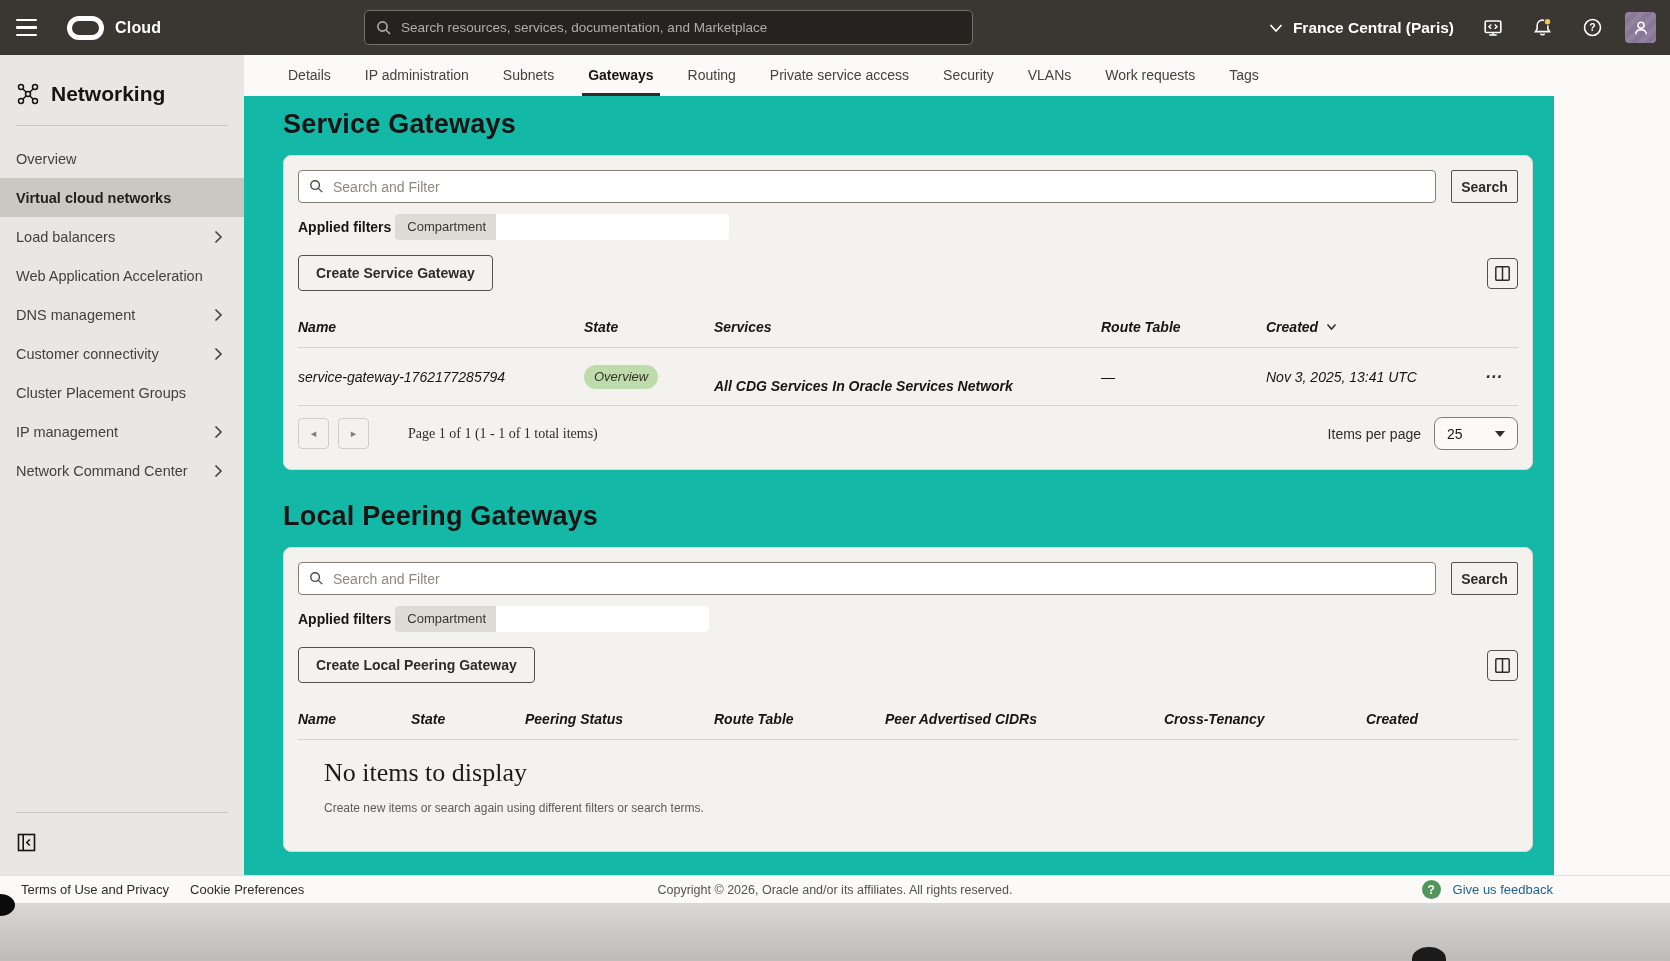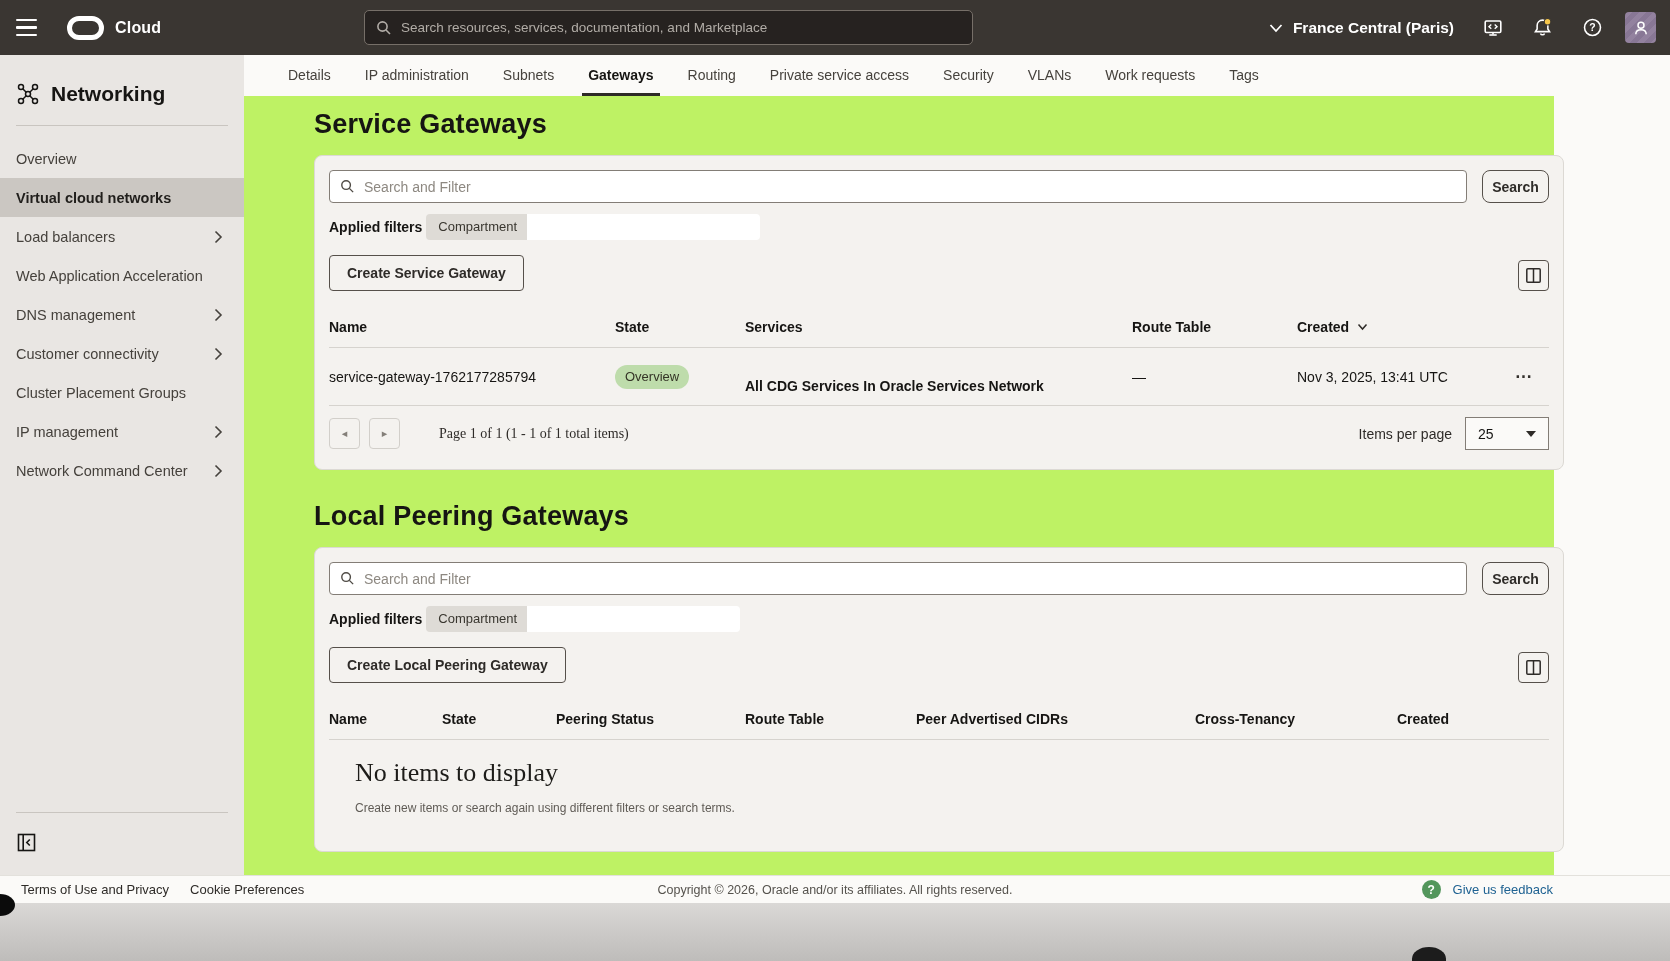--- a/index.html
+++ b/index.html
@@ -34,61 +34,61 @@
   .side-title-text { font-size:21px; font-weight:bold; color:#161513; margin-left:12px; }
   .side-divider { border-top:1px solid #c9c5c0; margin:19px 16px 0 16px; }
   .side-nav { margin-top:13px; }
   .side-item { position:relative; height:39px; display:flex; align-items:center; padding:0 16px; font-size:14.5px; color:#45413c; cursor:pointer; }
   .side-item.selected { background:#cbc7c2; color:#211f1c; font-weight:bold; }
   .side-item .sichev { position:absolute; right:21px; top:50%; transform:translateY(-50%); display:flex; }
   .side-bottom-divider { position:absolute; left:16px; right:16px; bottom:62px; border-top:1px solid #c9c5c0; }
   .side-collapse { position:absolute; left:16px; bottom:22px; cursor:pointer; display:flex; }
 
   
-  .main { position:absolute; left:244px; top:96px; width:1310px; height:779px; background:#bef264;padding-left:31px; }
+  .main { position:absolute; left:244px; top:96px; width:1310px; height:779px; background:#14b8a6; }
   .h1 { font-size:27px; line-height:32px; font-weight:bold; color:#161513; margin:12px 0 0 39px; letter-spacing:.2px; }
   .h1.second { margin-top:30px; }
   .panel { margin:15px 137px 0 39px; width:1250px; background:#f4f2ef; border:1px solid #dcd9d4; border-radius:8px; padding:14px; }
   .panel.sg { height:315px; }
   .panel.lpg { height:305px; }
 
   .searchrow { display:flex; align-items:center; }
   .sinput { flex:1; height:33px; background:#fff; border:1px solid #837d76; border-radius:4px; display:flex; align-items:center; padding:0 10px; }
   .sinput input { flex:1; border:none; outline:none; background:transparent; font-size:14px; color:#161513; margin-left:9px; font-family:"Liberation Sans",sans-serif; }
   .sinput input::placeholder { color:#8d8881; }
-  .sbtn { width:67px; height:33px; margin-left:15px; border:1px solid #56504a; border-radius:8px; background:transparent; font-size:14px; font-weight:bold; color:#2e2b28; cursor:pointer; font-family:"Liberation Sans",sans-serif; }
+  .sbtn { width:67px; height:33px; margin-left:15px; border:1px solid #56504a; border-radius:2px; background:transparent; font-size:14px; font-weight:bold; color:#2e2b28; cursor:pointer; font-family:"Liberation Sans",sans-serif; }
 
   .filtersrow { display:flex; align-items:center; margin-top:11px; }
   .af-label { font-size:14px; font-weight:bold; color:#161513; }
   .chip { display:flex; margin-left:4px; height:26px; border-radius:4px; overflow:hidden; }
   .chipkey { background:#dedbd6; color:#39362f; font-size:13px; line-height:26px; padding:0 10px 0 12px; }
   .chipval { width:233px; background:#ffffff; }
 
-  .createrow { display:flex; align-items:flex-end; margin-top:15px; }
+  .createrow { display:flex; align-items:center; margin-top:15px; }
   .create-btn { height:36px; padding:0 17px; border:1px solid #56504a; border-radius:4px; background:transparent; font-size:14px; font-weight:bold; color:#2e2b28; cursor:pointer; font-family:"Liberation Sans",sans-serif; }
   .colbtn { width:31px; height:31px; margin-left:auto; border:1px solid #56504a; border-radius:4px; background:transparent; display:flex; align-items:center; justify-content:center; cursor:pointer; }
 
   .tbl { margin-top:18px; }
   .thead { display:flex; padding:10px 0 12px 0; border-bottom:1px solid #d6d3ce; font-size:14px; font-weight:bold; color:#161513; }
   .trow { display:flex; align-items:center; height:58px; border-bottom:1px solid #d6d3ce; font-size:14px; color:#161513; }
-  .th, .td { padding-right:10px; }
+  .th, .td { padding-right:10px;font-style:italic; }
   
   .sg-c1{width:286px;} .sg-c2{width:130px;} .sg-c3{width:387px;} .sg-c4{width:165px;} .sg-c5{width:202px;} .sg-c6{flex:1; text-align:right; padding-right:16px;}
   
   .lp-c1{width:113px;} .lp-c2{width:114px;} .lp-c3{width:189px;} .lp-c4{width:171px;} .lp-c5{width:279px;} .lp-c6{width:202px;} .lp-c7{flex:1;}
   .th-sort { display:flex; align-items:center; gap:8px; }
   .badge { display:inline-block; background:#bedcab; color:#343426; font-size:13px; padding:4px 10px 5px; border-radius:12px; }
   .svc-cell { font-weight:bold; position:relative; top:9px; }
   .dots { font-size:17px; font-weight:bold; color:#33302c; letter-spacing:1px; cursor:pointer; }
 
   .pagerow { display:flex; align-items:center; margin-top:11px; }
   .pg-btn { width:31px; height:31px; border:1px solid #d2cfca; border-radius:4px; background:transparent; color:#847f79; font-size:11px; cursor:pointer; margin-right:9px; display:flex; align-items:center; justify-content:center; }
   .pg-text { font-size:14px; color:#2e2b28; margin-left:30px;font-family:Liberation Serif, serif; }
   .ipp-label { margin-left:auto; font-size:14px; color:#2e2b28; }
-  .ipp-select { width:84px; height:33px; margin-left:13px; border:1px solid #837d76; border-radius:0; background:#fbfaf8; display:flex; align-items:center; justify-content:space-between; padding:0 12px; font-size:14px; color:#161513; cursor:pointer; }
+  .ipp-select { width:84px; height:33px; margin-left:13px; border:1px solid #837d76; border-radius:8px; background:#fbfaf8; display:flex; align-items:center; justify-content:space-between; padding:0 12px; font-size:14px; color:#161513; cursor:pointer; }
   .caret-down { width:0; height:0; border-left:5px solid transparent; border-right:5px solid transparent; border-top:6px solid #2e2b28; }
 
   .empty { padding:18px 0 0 26px; }
   .empty-title { font-family:"Liberation Serif", serif; font-size:26px; color:#1d1c19; }
   .empty-sub { margin-top:13px; font-size:12px; color:#5f5b55; }
 
   
   .footer { position:absolute; left:0; top:875px; width:1670px; height:28px; background:#fbfaf8; border-top:1px solid #e3e1dc; display:flex; align-items:center; padding:0 21px; }
   .f-link { font-size:13px; color:#2e2b28; cursor:pointer; }
   .f-link + .f-link { margin-left:21px; }

